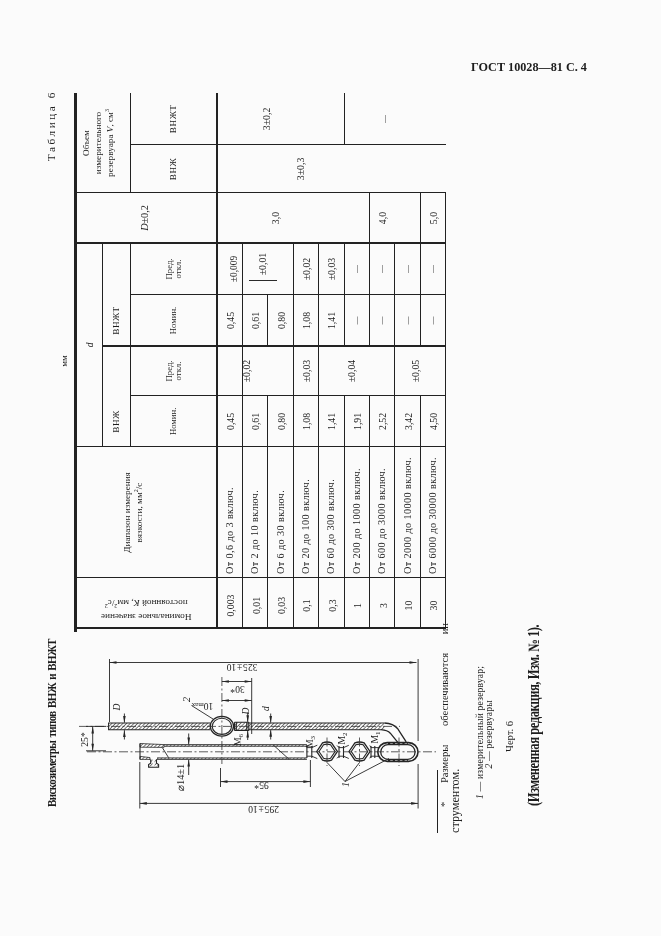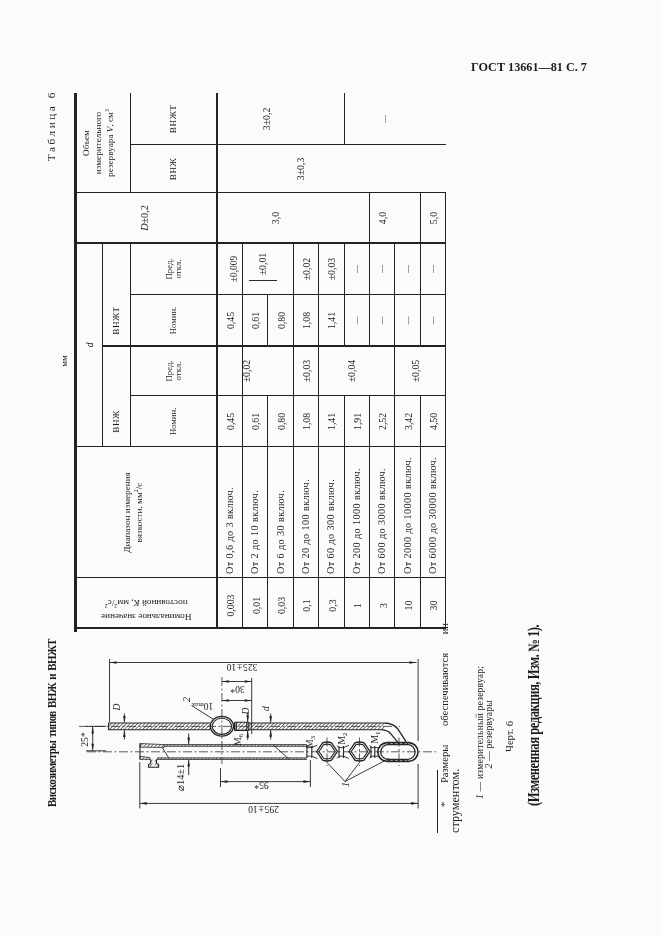--- a/index.html
+++ b/index.html
@@ -1,21 +1,21 @@
 <!DOCTYPE html>
 <html><head><meta charset="utf-8"><style>
 html,body{margin:0;padding:0;}
 body{width:661px;height:936px;background:#fbfbfb;font-family:"Liberation Serif",serif;color:#1d1d1d;}
 #land{position:absolute;left:0;top:0;width:936px;height:661px;transform:translateY(936px) rotate(-90deg);transform-origin:0 0;}
 .t{position:absolute;white-space:nowrap;line-height:1.08;}
 .c{text-align:center;}
 sup{font-size:65%;vertical-align:super;}
 </style></head><body>
 
-<div style="position:absolute;left:471px;top:60px;font-size:12.2px;font-weight:bold;white-space:nowrap;">ГОСТ 13661—81 С. 7</div>
+<div style="position:absolute;left:471px;top:60px;font-size:12.2px;font-weight:bold;white-space:nowrap;">ГОСТ 10028—81 С. 4</div>
 <div id="land">
 
 <div class="t" style="left:726px;top:44.5px;width:120px;text-align:right;font-size:11.2px;letter-spacing:2.6px;">Таблица 6</div>
 
 <div class="t" style="left:560px;top:59.5px;width:30px;text-align:center;font-size:9px;">мм</div>
 
 <div style="position:absolute;left:304.0px;top:73.50px;width:539.0px;height:3.0px;background:#222"></div>
 
 <div style="position:absolute;left:489.3px;top:102.10px;width:203.7px;height:1.0px;background:#222"></div>
 

